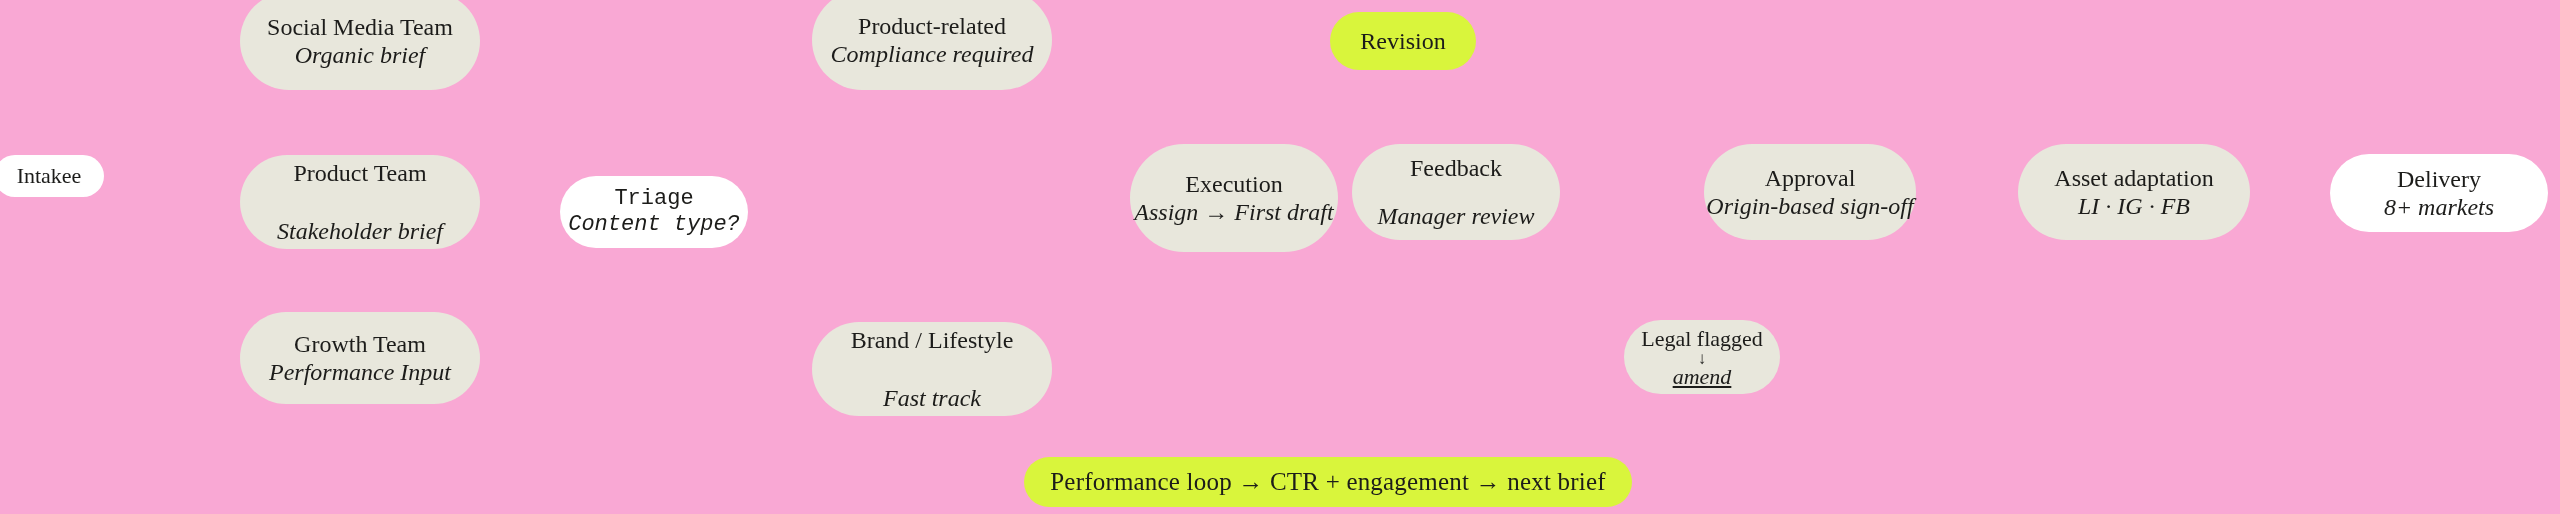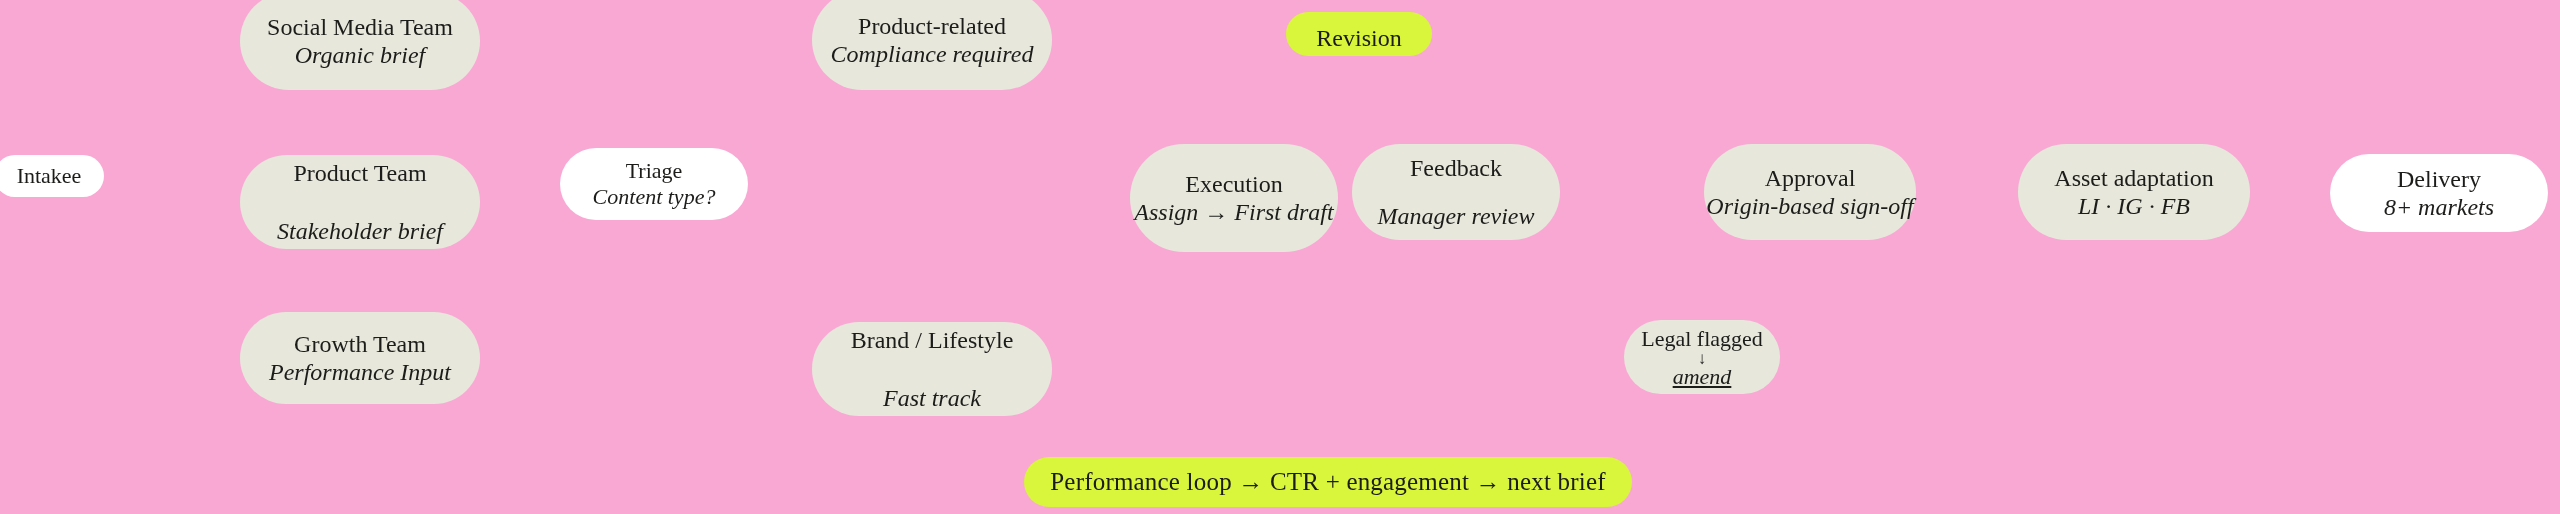--- a/index.html
+++ b/index.html
@@ -42,26 +42,26 @@
     font-weight: 400;
     white-space: nowrap;
   }
   .node.cream  { background: #e8e7dc; }
   .node.white  { background: #ffffff; }
   .node.accent { background: #d9f53c; }
 
   
   .n-social   { left: 240px;  top: -8px;  width: 240px; height: 98px;  font-size: 24px; }
   .n-product  { left: 812px;  top: -10px; width: 240px; height: 100px; font-size: 24px; }
-  .n-revision { left: 1286px; top: 12px;  width: 146px; height: 44px;  font-size: 24px; justify-content: flex-end; }
+  .n-revision { left: 1330px; top: 12px;  width: 146px; height: 58px;  font-size: 24px; }
 
   
   .n-intakee   { left: -6px;   top: 155px; width: 110px; height: 42px; font-size: 22px; }
   .n-prodteam  { left: 240px;  top: 155px; width: 240px; height: 94px; font-size: 24px; justify-content: space-between; }
-  .n-triage    { left: 560px;  top: 148px; width: 188px; height: 72px; font-size: 22px; }
+  .n-triage    { left: 560px;  top: 176px; width: 188px; height: 72px; font-size: 22px; font-family: Liberation Mono, monospace; }
   .n-execution { left: 1130px; top: 144px; width: 208px; height: 108px; font-size: 24px; }
   .n-feedback  { left: 1352px; top: 144px; width: 208px; height: 96px; font-size: 24px; gap: 20px; }
   .n-approval  { left: 1704px; top: 144px; width: 212px; height: 96px; font-size: 24px; }
   .n-asset     { left: 2018px; top: 144px; width: 232px; height: 96px; font-size: 24px; }
   .n-delivery  { left: 2330px; top: 154px; width: 218px; height: 78px; font-size: 24px; }
 
   
   .n-growth  { left: 240px;  top: 312px; width: 240px; height: 92px; font-size: 24px; align-items: center; }
   .n-brand   { left: 812px;  top: 322px; width: 240px; height: 94px; font-size: 24px; justify-content: space-between; }
   .n-legal   { left: 1624px; top: 320px; width: 156px; height: 74px; font-size: 22px; }

